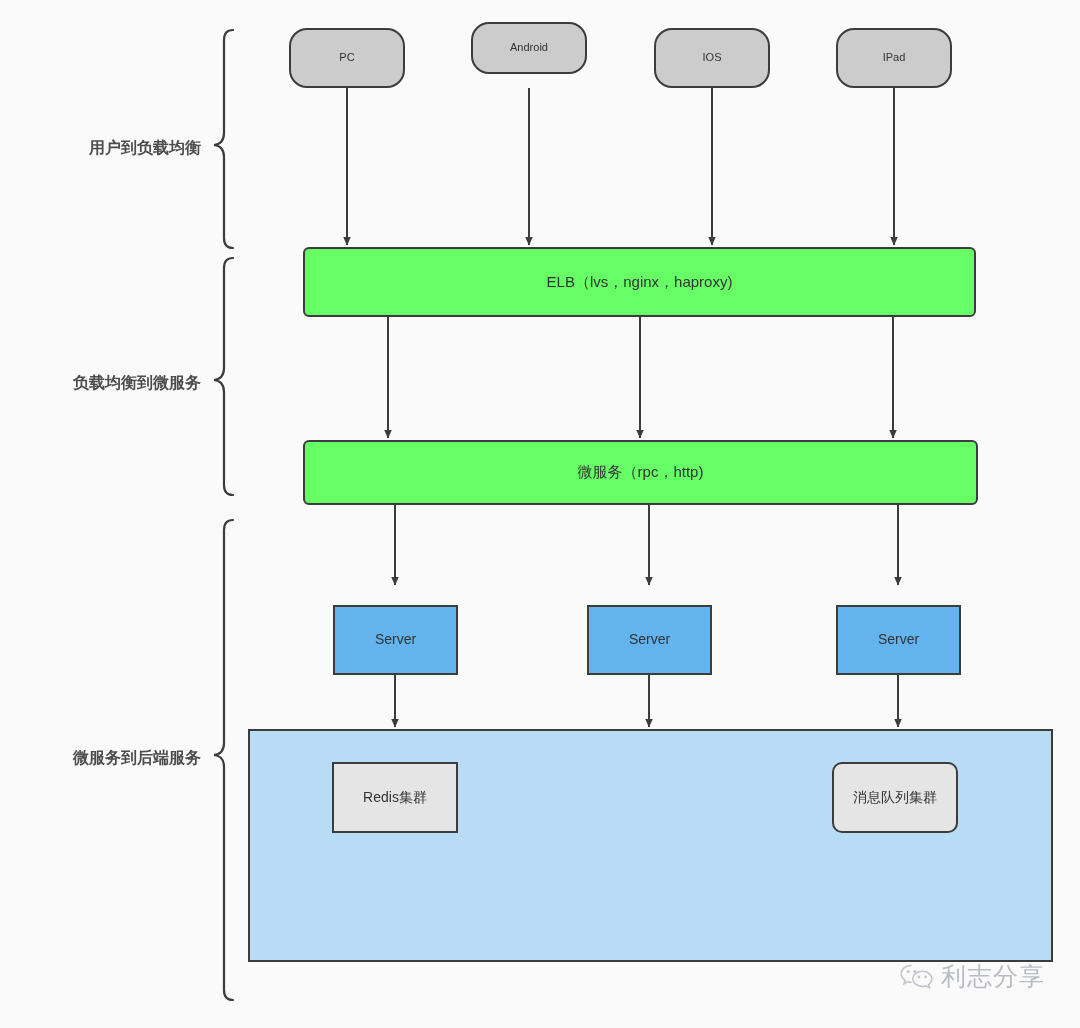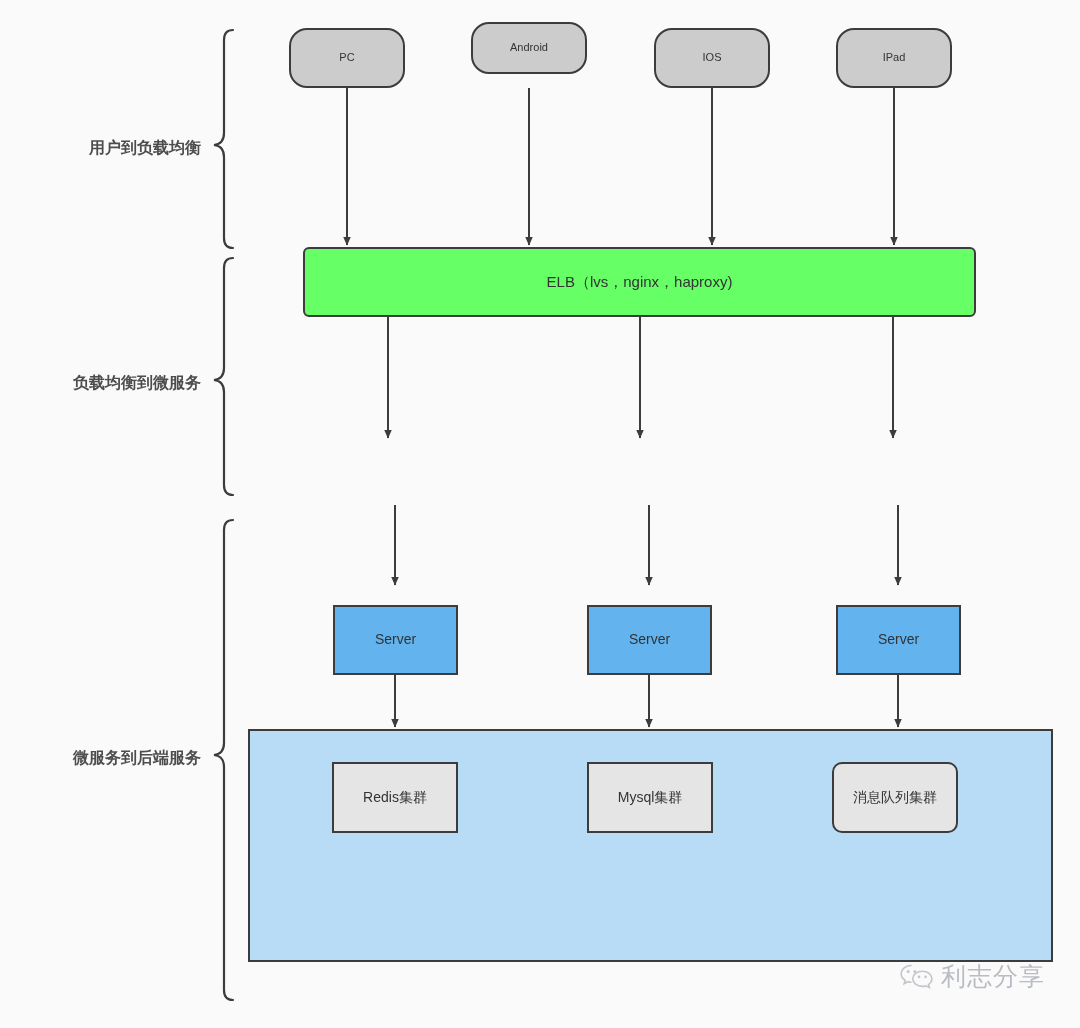--- a/index.html
+++ b/index.html
@@ -88,29 +88,29 @@
   <div class="phase-label" style="left:36px;top:373px;width:165px;">负载均衡到微服务</div>
   <div class="phase-label" style="left:36px;top:748px;width:165px;">微服务到后端服务</div>
 
   <div class="node node-device" style="left:289px;top:28px;width:116px;height:60px;">PC</div>
   <div class="node node-device" style="left:471px;top:22px;width:116px;height:52px;">Android</div>
   <div class="node node-device" style="left:654px;top:28px;width:116px;height:60px;">IOS</div>
   <div class="node node-device" style="left:836px;top:28px;width:116px;height:60px;">IPad</div>
 
   <div class="node node-bar" style="left:303px;top:247px;width:673px;height:70px;">ELB（lvs，nginx，haproxy)</div>
 
+  <div class="node node-bar" style="left:303px;top:440px;width:675px;height:65px;">微服务（rpc，http)</div>
 
   <div class="node node-server" style="left:333px;top:587px;width:125px;height:70px;">Server</div>
   <div class="node node-server" style="left:587px;top:587px;width:125px;height:70px;">Server</div>
   <div class="node node-server" style="left:836px;top:587px;width:125px;height:70px;">Server</div>
 
   <div class="container-box" style="left:248px;top:729px;width:805px;height:233px;"></div>
 
   <div class="node node-cluster" style="left:332px;top:762px;width:126px;height:71px;">Redis集群</div>
-  <div class="node node-cluster" style="left:587px;top:762px;width:126px;height:71px;">Mysql集群</div>
   <div class="node node-cluster" style="left:832px;top:762px;width:126px;height:71px;border-radius:10px;">消息队列集群</div>
 
   <div class="watermark" style="left:900px;top:960px;">
     <svg width="34" height="28" viewBox="0 0 34 28">
       <g fill="none" stroke="#c2c5cb" stroke-width="1.6">
         <path d="M11.5,2.4 C5.7,2.4 1.2,6.2 1.2,10.8 C1.2,13.4 2.7,15.7 5.1,17.2 L4.1,20.6 L7.9,18.7 C9.0,19.0 10.2,19.2 11.5,19.2"></path>
         <path d="M22.3,8.2 C27.6,8.2 31.9,11.6 31.9,15.8 C31.9,18.1 30.6,20.2 28.5,21.6 L29.4,24.6 L25.9,22.9 C24.8,23.2 23.6,23.4 22.3,23.4 C17.0,23.4 12.7,20.0 12.7,15.8 C12.7,11.6 17.0,8.2 22.3,8.2 Z"></path>
       </g>
       <g fill="#c2c5cb">
         <circle cx="8.2" cy="8.6" r="1.5"></circle>

